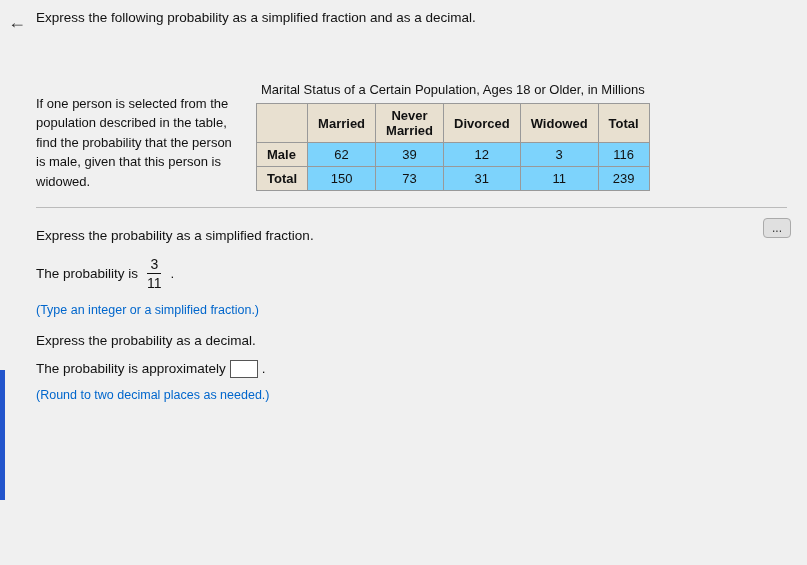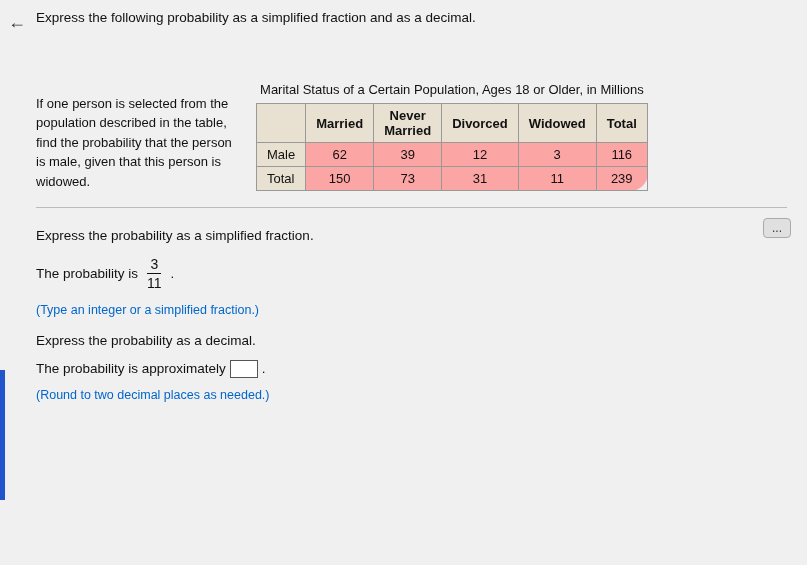--- a/index.html
+++ b/index.html
@@ -62,36 +62,35 @@
     .table-title {
       font-size: 13px;
       color: #111;
       text-align: center;
       margin-bottom: 4px;
       line-height: 1.4;
     }
     table {
       border-collapse: collapse;
       font-size: 13px;
-      background: #fca5a5;
-      border-radius: 18px;
+      background: #7dd3fc;
     }
     table th, table td {
       border: 1px solid #999;
       padding: 4px 10px;
       text-align: center;
       color: #111;
     }
     table th {
       background: #e8e0d0;
       font-weight: bold;
     }
     table td:first-child {
       background: #e8e0d0;
-      font-weight: normal;
+      font-weight: bold;
       text-align: left;
     }
     .divider {
       border: none;
       border-top: 1px solid #bbb;
       margin: 8px 0;
     }
     .more-btn {
       position: absolute;
       right: 16px;

